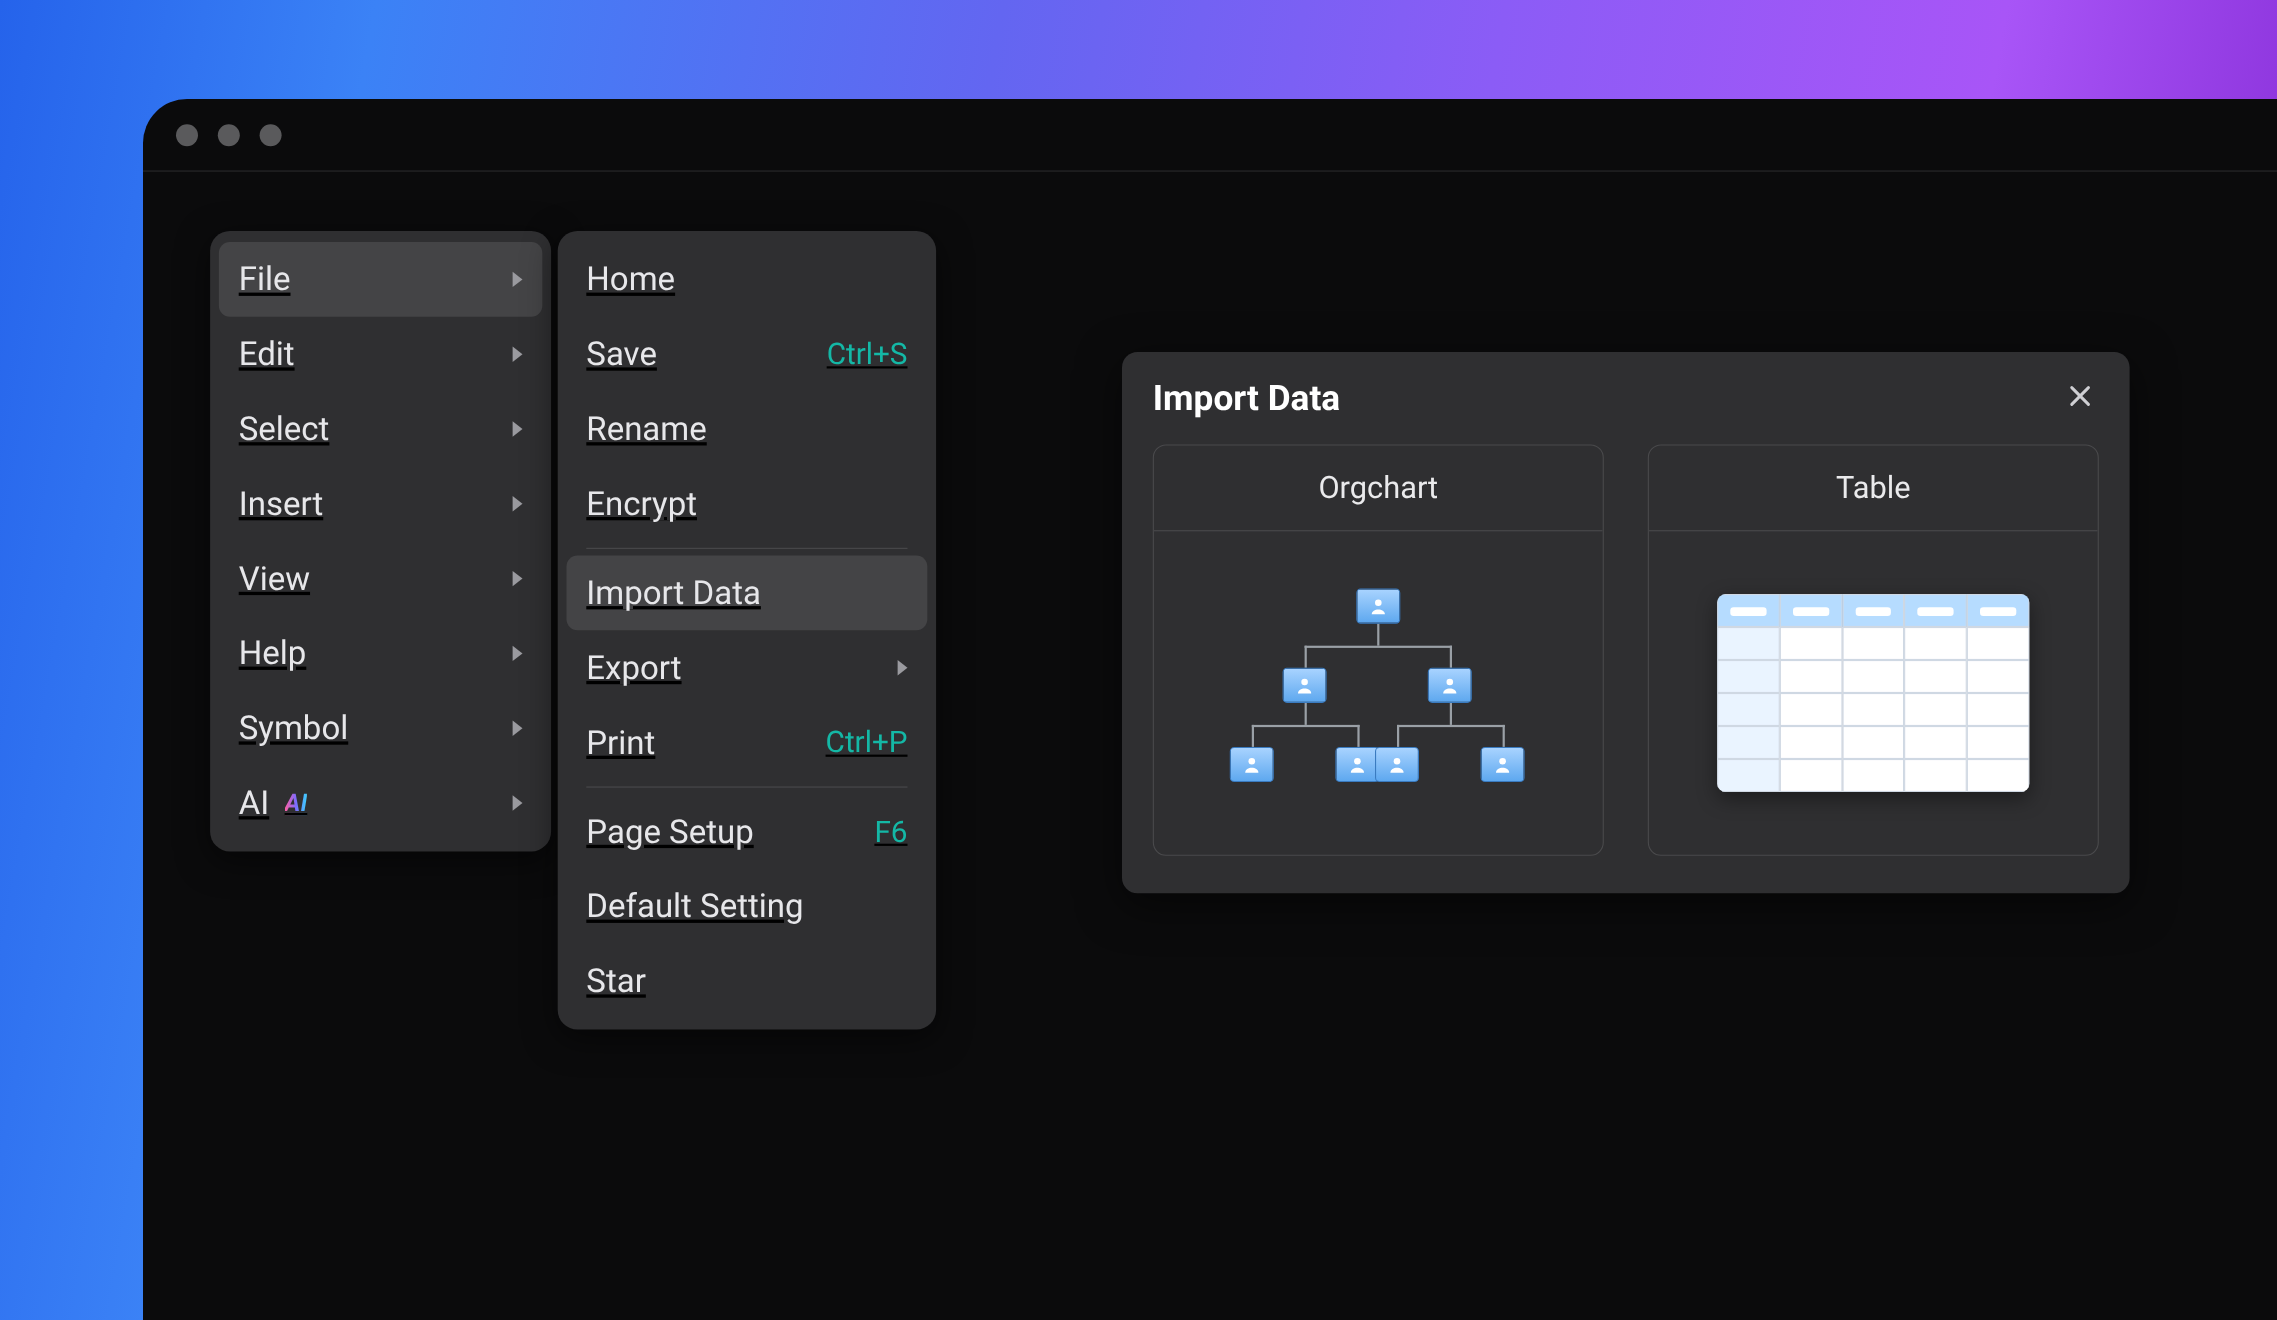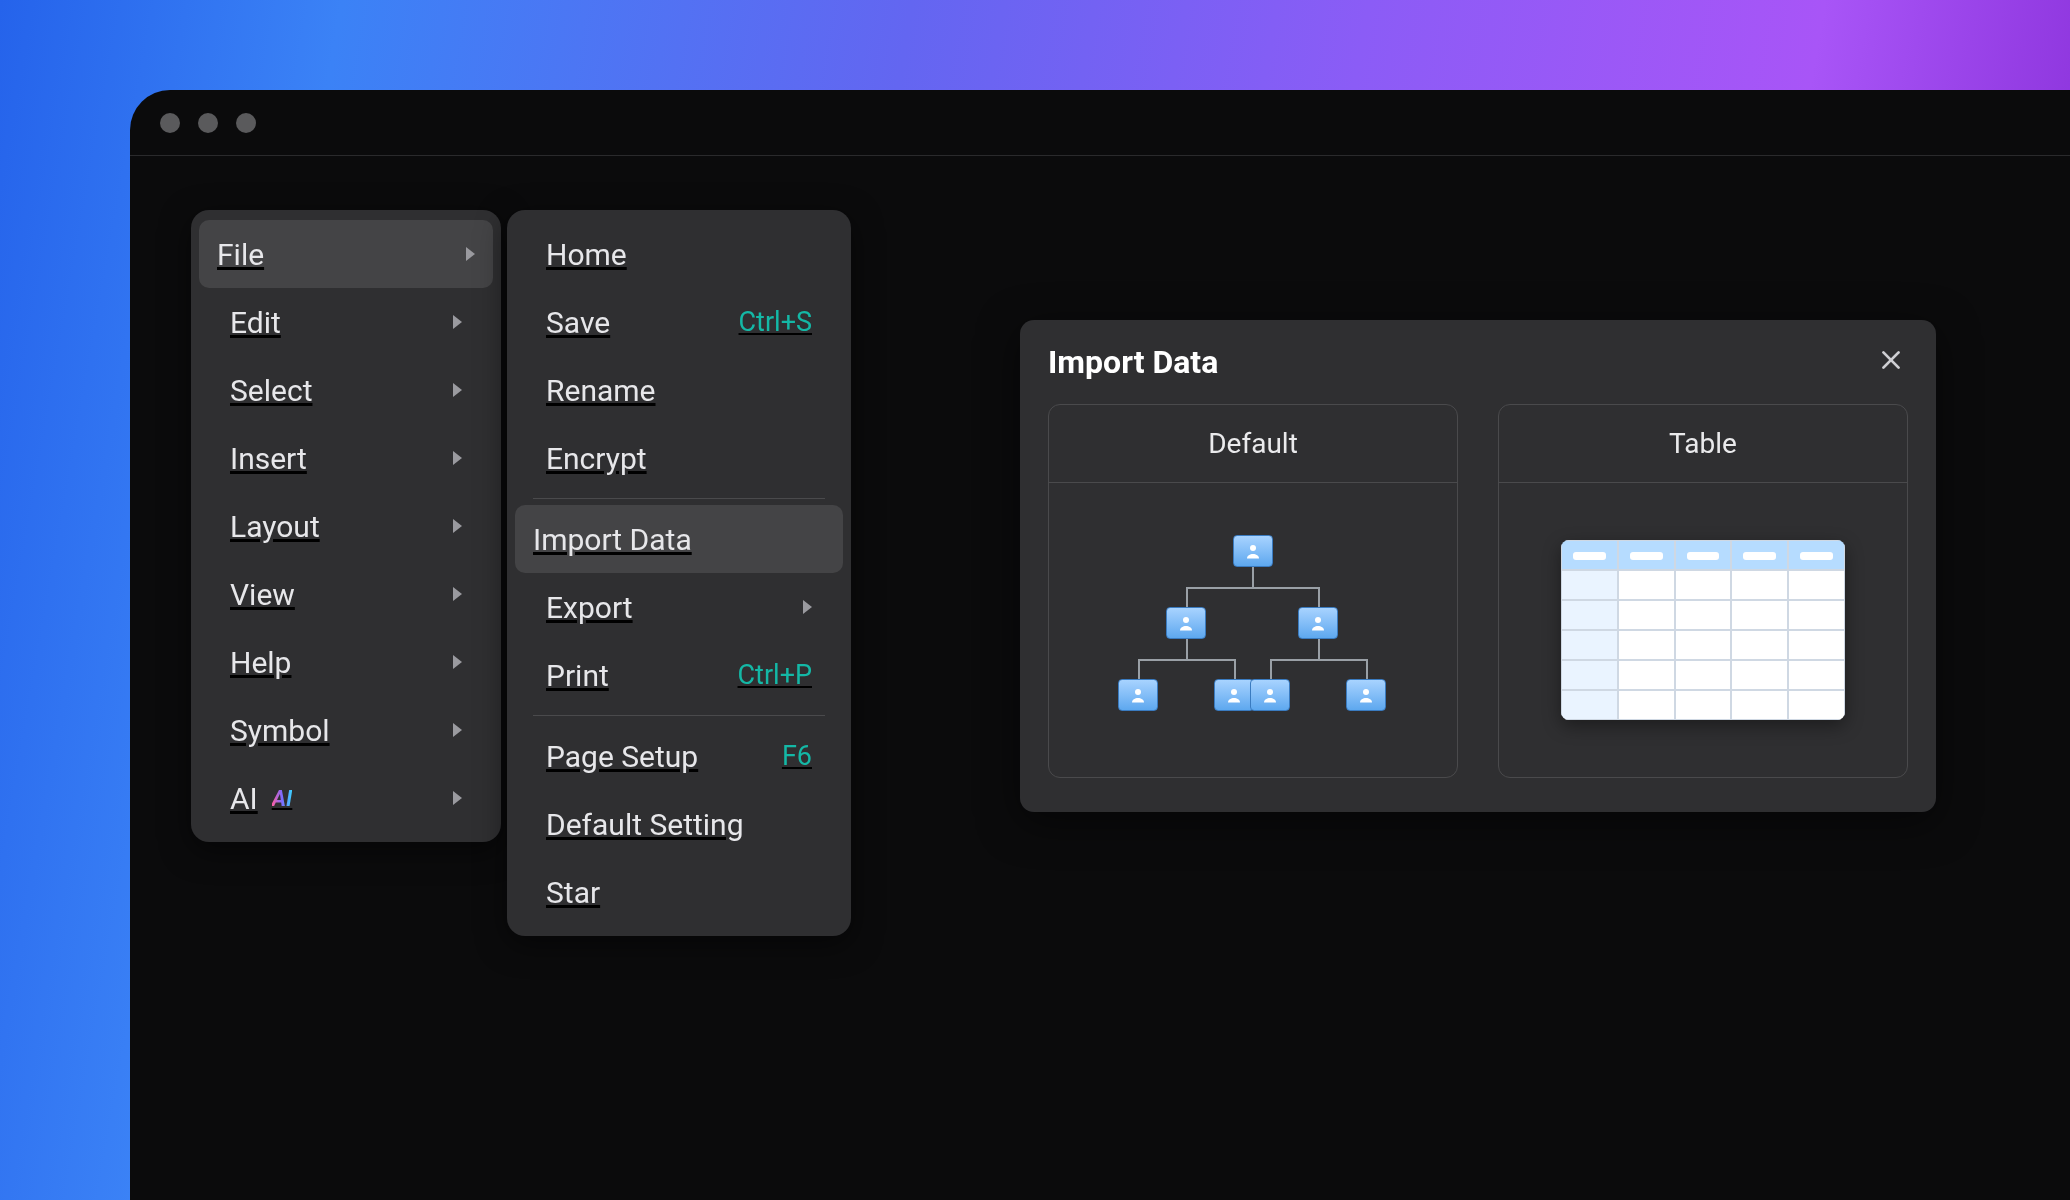--- a/index.html
+++ b/index.html
@@ -56,21 +56,21 @@
   padding: 10px 0;
   min-width: 310px;
   box-shadow: 0 8px 30px rgba(0,0,0,0.5);
   text-decoration: underline;
 }
 .menu + .menu { margin-left: 6px; min-width: 344px; }
 .menu-item {
   display: flex;
   align-items: center;
   justify-content: space-between;
-  padding: 0 39px;
+  padding: 0 26px;
   height: 68px;
   color: #e7e7ea;
   font-size: 30px;
   font-weight: 400;
   cursor: pointer;
 }
 .menu-item.highlight {
   background: #444446;
   border-radius: 10px;
   margin: 0 8px;
@@ -238,26 +238,20 @@
         <span class="caret"></span>
       </div>
       <div class="menu-item">
         <span class="left">
             <span>Insert</span>
           </span>
         <span class="caret"></span>
       </div>
       <div class="menu-item">
         <span class="left">
-            <span>Layout</span>
-          </span>
-        <span class="caret"></span>
-      </div>
-      <div class="menu-item">
-        <span class="left">
             <span>View</span>
           </span>
         <span class="caret"></span>
       </div>
       <div class="menu-item">
         <span class="left">
             <span>Help</span>
           </span>
         <span class="caret"></span>
       </div>
@@ -341,21 +335,21 @@
       <div class="panel-title">Import Data</div>
       <div class="close-x">
         <svg width="26" height="26" viewBox="0 0 24 24" fill="none" stroke="#cfcfd3" stroke-width="2.5" stroke-linecap="round">
             <line x1="5" y1="5" x2="19" y2="19"></line>
             <line x1="19" y1="5" x2="5" y2="19"></line>
           </svg>
       </div>
     </div>
     <div class="cards">
       <div class="card">
-        <div class="card-title">Default</div>
+        <div class="card-title">Orgchart</div>
         <div class="card-body">
           <div class="org">
 
             <div class="conn" style="left:134px;top:32px;width:2px;height:20px"></div>
             <div class="conn" style="left:68px;top:52px;width:134px;height:2px"></div>
             <div class="conn" style="left:68px;top:52px;width:2px;height:20px"></div>
             <div class="conn" style="left:200px;top:52px;width:2px;height:20px"></div>
             <div class="conn" style="left:68px;top:104px;width:2px;height:20px"></div>
             <div class="conn" style="left:200px;top:104px;width:2px;height:20px"></div>
             <div class="conn" style="left:20px;top:124px;width:98px;height:2px"></div>

